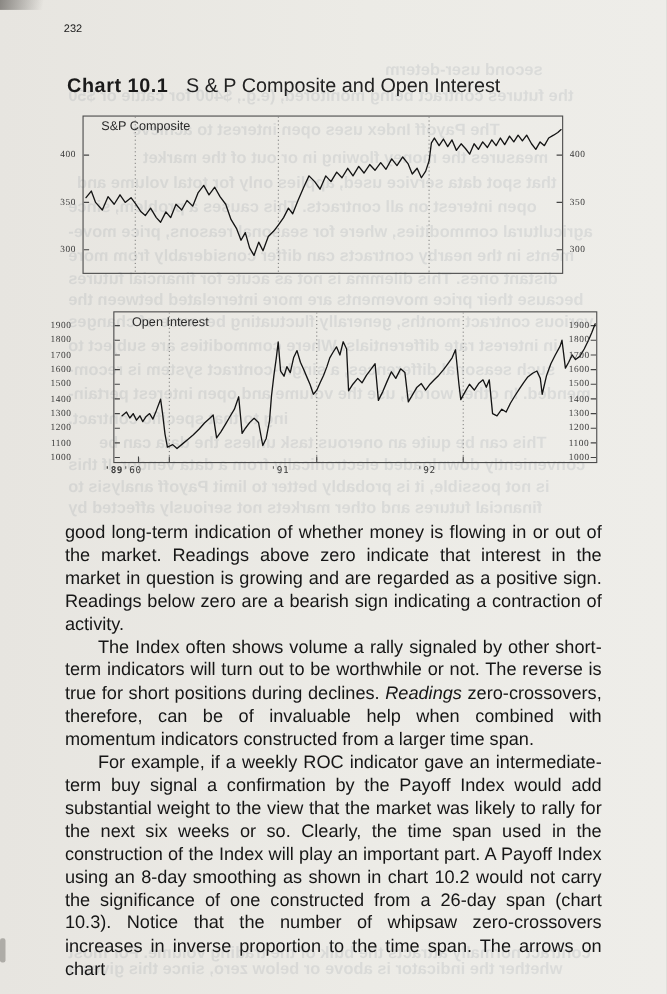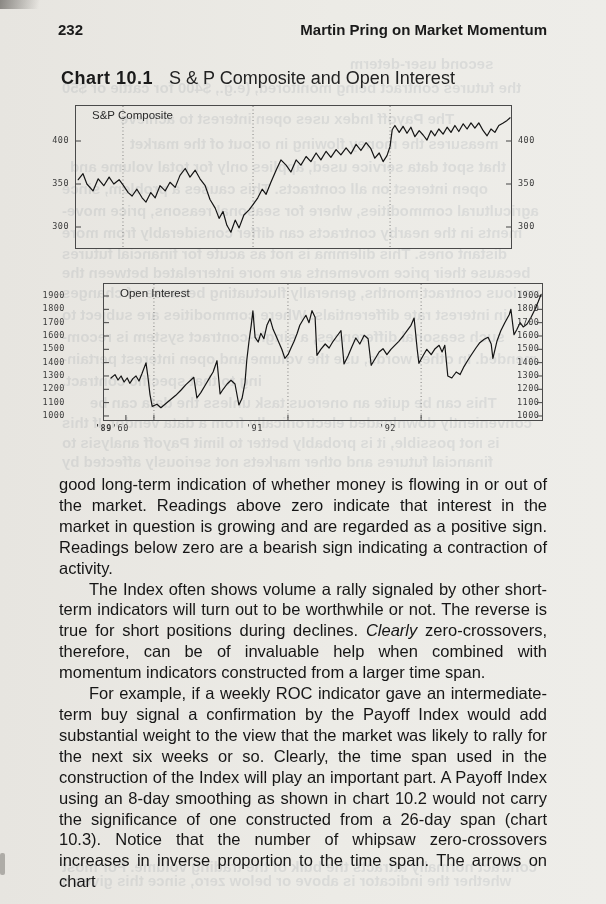--- a/index.html
+++ b/index.html
@@ -10,37 +10,37 @@
   .corner-smudge{position:absolute;left:0;top:0;width:52px;height:9px;
     background:linear-gradient(100deg,rgba(45,42,38,.5),rgba(45,42,38,0) 75%);}
   .edge-mark{position:absolute;left:0;top:853px;width:5px;height:22px;
     background:rgba(70,65,60,.35);border-radius:2px;}
   
   #bleed-layer{position:absolute;inset:0;z-index:1;}
   .bleed{position:absolute;transform:scaleX(-1);opacity:.14;color:#6f7a88;
     font-size:15px;font-weight:bold;white-space:nowrap;filter:blur(.4px);}
   
   .header{position:absolute;left:58px;right:59px;top:21px;z-index:3;
-    display:flex;justify-content:space-between;font-weight:bold;
-    font-size:15px;color:#1a1a1a;}
+    display:flex;justify-content:space-between;font-weight:normal;
+    font-size:10px;color:#1a1a1a;}
   
   .fig-caption{position:absolute;left:61px;top:68px;z-index:3;font-size:18px;color:#1a1a1a;}
   .fig-label{font-weight:bold;letter-spacing:.5px;}
   .fig-title{margin-left:16px;color:#222;}
   
   .figure{position:absolute;inset:0;z-index:2;}
   .panel{position:absolute;border:1px solid #4a4a4a;}
   .inner-title{position:absolute;left:16px;top:3px;font-size:11.5px;color:#2a2a2a;z-index:2;}
   .panel svg{position:absolute;left:0;top:0;}
   .grid{stroke:#666;stroke-width:.8;stroke-dasharray:1 2.5;}
   .tick{stroke:#444;stroke-width:1;}
   .dataline{fill:none;stroke:#141414;stroke-width:1.2;stroke-linejoin:round;stroke-linecap:round;}
   .axis{position:absolute;font-family:"DejaVu Sans Mono",monospace;
     font-size:8.5px;letter-spacing:.5px;color:#3a3a3a;z-index:2;}
-  .ylab{width:32px;} .ylab.l{text-align:right;} .ylab.r{text-align:left;}
+  .ylab{width:32px;font-family:Liberation Serif, serif;} .ylab.l{text-align:right;} .ylab.r{text-align:left;}
   
   .body-text{position:absolute;left:59px;top:474px;width:488px;z-index:3;
     text-align:justify;font-size:16.5px;line-height:20.9px;color:#161616;}
   .para{margin:0;}
   .para.indent{text-indent:30px;}
   .it{font-style:italic;}
 </style>
 </head>
 <body>
 
@@ -66,21 +66,20 @@
       <div class="bleed" style="left: 62px; top: 434px;">is not possible, it is probably better to limit Payoff analysis to</div>
       <div class="bleed" style="left: 62px; top: 453px;">financial futures and other markets not seriously affected by</div>
       <div class="bleed" style="left: 62px; top: 858px;">contract normally attracts the bulk of the trading volume. For most</div>
       <div class="bleed" style="left: 62px; top: 872px;">whether the indicator is above or below zero, since this gives a</div>
     </div>
   <div class="corner-smudge"></div>
   <div class="edge-mark"></div>
 
   <div class="header">
     <span>232</span>
-    <span>Martin Pring on Market Momentum</span>
   </div>
 
   <div class="fig-caption">
     <span class="fig-label">Chart 10.1</span><span class="fig-title">S &amp; P Composite and Open Interest</span>
   </div>
 
   <div class="figure">
     <div class="panel" id="panel0" style="left: 75px; top: 105px; width: 435px; height: 142px;">
       <div class="inner-title">S&amp;P Composite</div>
     <svg width="435" height="142">
@@ -156,16 +155,16 @@
       <div class="axis ylab l" style="left: 33px; top: 409.97px;">1000</div>
       <div class="axis ylab r" style="left: 517px; top: 409.97px;">1000</div>
       <div class="axis xlab" style="left: 95px; top: 423px; font-weight: bold;">'89</div>
       <div class="axis xlab" style="left: 111.932px; top: 423px;">'60</div>
       <div class="axis xlab" style="left: 245.96px; top: 423px;">'91</div>
       <div class="axis xlab" style="left: 379.112px; top: 423px;">'92</div>
     </div>
 
   <div class="body-text">
       <p class="para"><span>good long-term indication of whether money is flowing in or out of the market. Readings above zero indicate that interest in the market in question is growing and are regarded as a positive sign. Readings below zero are a bearish sign indicating a contraction of activity.</span></p>
-      <p class="para indent"><span>The Index often shows volume a rally signaled by other short-term indicators will turn out to be worthwhile or not. The reverse is true for short positions during declines. </span><span class="it">Clearly</span><span> zero-crossovers, therefore, can be of invaluable help when combined with momentum indicators constructed from a larger time span.</span></p>
+      <p class="para indent"><span>The Index often shows volume a rally signaled by other short-term indicators will turn out to be worthwhile or not. The reverse is true for short positions during declines. </span><span class="it">Readings</span><span> zero-crossovers, therefore, can be of invaluable help when combined with momentum indicators constructed from a larger time span.</span></p>
       <p class="para indent"><span>For example, if a weekly ROC indicator gave an intermediate-term buy signal a confirmation by the Payoff Index would add substantial weight to the view that the market was likely to rally for the next six weeks or so. Clearly, the time span used in the construction of the Index will play an important part. A Payoff Index using an 8-day smoothing as shown in chart 10.2 would not carry the significance of one constructed from a 26-day span (chart 10.3). Notice that the number of whipsaw zero-crossovers increases in inverse proportion to the time span. The arrows on chart</span></p>
     </div>
 </div>
 
 </body></html>

